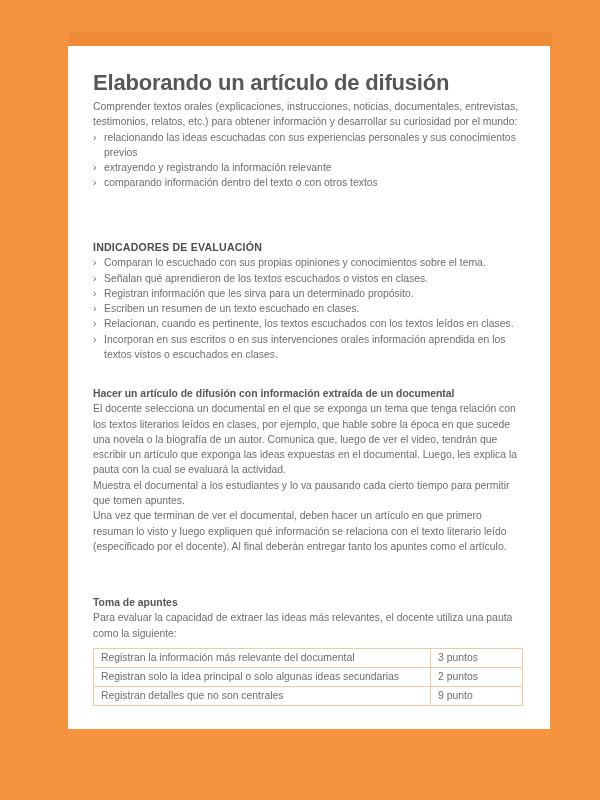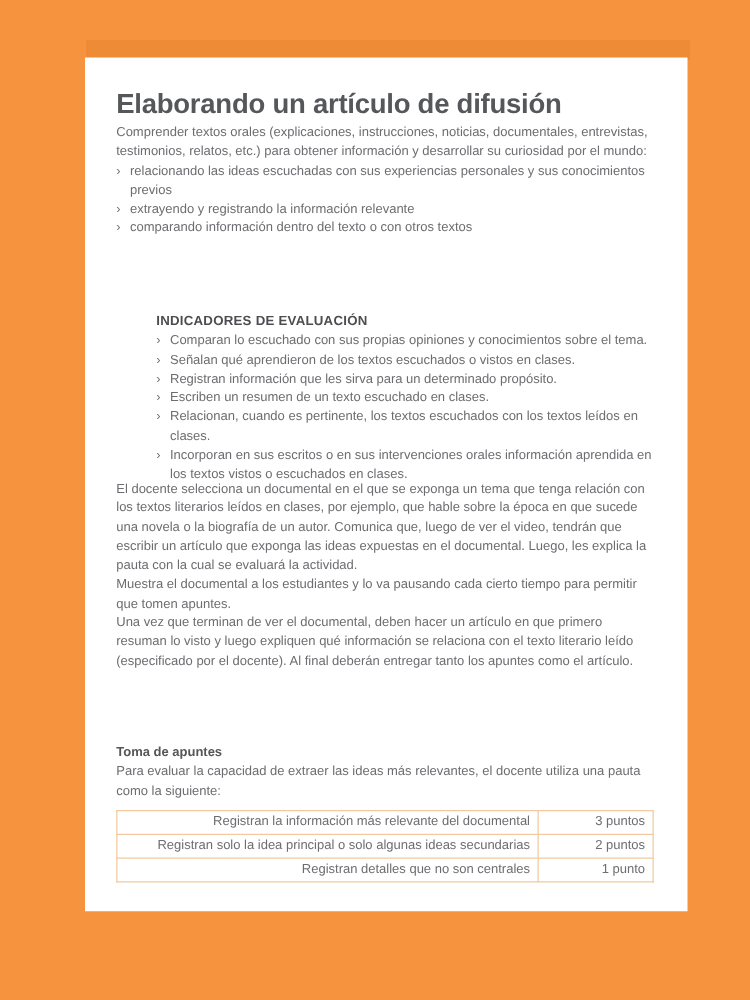--- a/index.html
+++ b/index.html
@@ -45,21 +45,21 @@
   }
   .sub-heading {
     font-size:10.4px; font-weight:bold; color:#55565a; line-height:15.3px;
   }
   .criteria-table {
     margin-top:7px; width:100%; border-collapse:collapse;
   }
   .criteria-table td {
     border:1px solid #f2c9a0;
     font-size:10.4px; color:#6c6d70;
-    padding:2px 6px 2px 7px; height:19px; vertical-align:middle;text-align:right;
+    padding:2px 6px 2px 7px; height:19px; vertical-align:middle;
   }
   .criteria-table td.pts { width:92px; }
   .clipped-line {
     position:absolute; left:25px; top:750px; right:27px;
     font-size:10.4px; line-height:15.3px; color:#9fa0a3;
     white-space:nowrap; overflow:hidden; display:flex;
   }
   .clipped-line .bchar { flex:0 0 11px; }
 </style>
 </head>
@@ -81,21 +81,21 @@
         <span class="bchar">›</span>
         <span class="btxt">extrayendo y registrando la información relevante</span>
       </li>
       <li>
         <span class="bchar">›</span>
         <span class="btxt">comparando información dentro del texto o con otros textos</span>
       </li>
     </ul>
   </div>
 
-  <div class="block" style="top:204px;margin-left:32px;">
+  <div class="block" style="top:194px;">
     <div class="sec-heading">INDICADORES DE EVALUACIÓN</div>
     <ul class="blist body-text">
       <li>
         <span class="bchar">›</span>
         <span class="btxt">Comparan lo escuchado con sus propias opiniones y conocimientos sobre el tema.</span>
       </li>
       <li>
         <span class="bchar">›</span>
         <span class="btxt">Señalan qué aprendieron de los textos escuchados o vistos en clases.</span>
       </li>
@@ -112,41 +112,42 @@
         <span class="btxt">Relacionan, cuando es pertinente, los textos escuchados con los textos leídos en clases.</span>
       </li>
       <li>
         <span class="bchar">›</span>
         <span class="btxt">Incorporan en sus escritos o en sus intervenciones orales información aprendida en los textos vistos o escuchados en clases.</span>
       </li>
     </ul>
   </div>
 
   <div class="block" style="top:338px;">
+    <div class="sub-heading" style="margin-top:2px;">Hacer un artículo de difusión con información extraída de un documental</div>
     <p class="body-text">El docente selecciona un documental en el que se exponga un tema que tenga relación con los textos literarios leídos en clases, por ejemplo, que hable sobre la época en que sucede una novela o la biografía de un autor. Comunica que, luego de ver el video, tendrán que escribir un artículo que exponga las ideas expuestas en el documental. Luego, les explica la pauta con la cual se evaluará la actividad.</p>
     <p class="body-text">Muestra el documental a los estudiantes y lo va pausando cada cierto tiempo para permitir que tomen apuntes.</p>
     <p class="body-text">Una vez que terminan de ver el documental, deben hacer un artículo en que primero resuman lo visto y luego expliquen qué información se relaciona con el texto literario leído (especificado por el docente). Al final deberán entregar tanto los apuntes como el artículo.</p>
   </div>
 
   <div class="block" style="top:549px;">
     <div class="sub-heading">Toma de apuntes</div>
     <p class="body-text">Para evaluar la capacidad de extraer las ideas más relevantes, el docente utiliza una pauta como la siguiente:</p>
     <table class="criteria-table">
       <tbody>
         <tr>
           <td>Registran la información más relevante del documental</td>
           <td class="pts">3 puntos</td>
         </tr>
         <tr>
           <td>Registran solo la idea principal o solo algunas ideas secundarias</td>
           <td class="pts">2 puntos</td>
         </tr>
         <tr>
           <td>Registran detalles que no son centrales</td>
-          <td class="pts">1 punto</td>
+          <td class="pts">9 punto</td>
         </tr>
       </tbody>
     </table>
   </div>
 
 
   <div class="clipped-line">
     <span class="bchar">›</span>
     <span>Resumen lo visto en el documental con sus propias palabras</span>
   </div>

